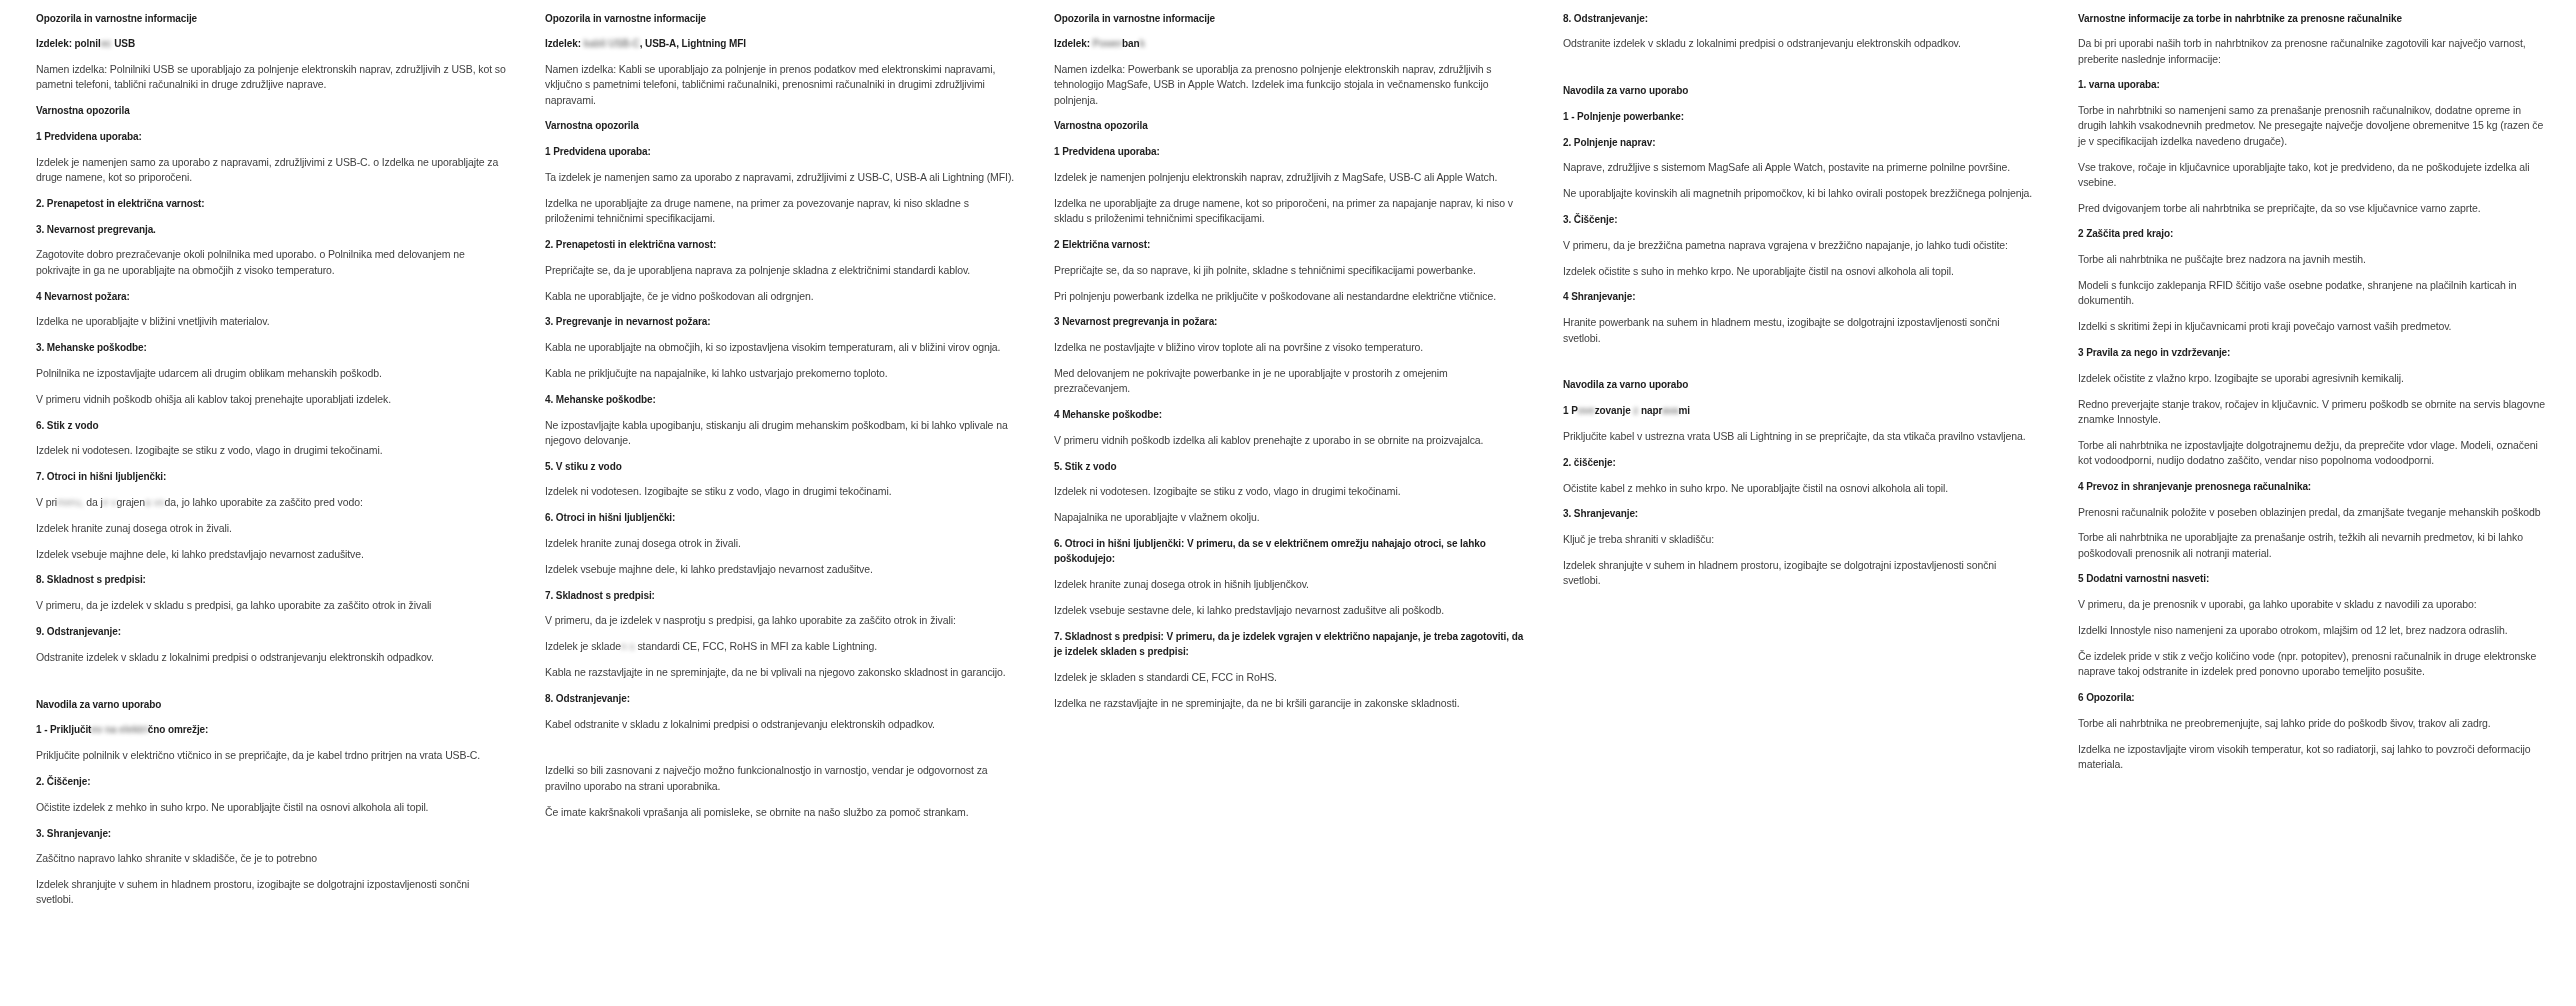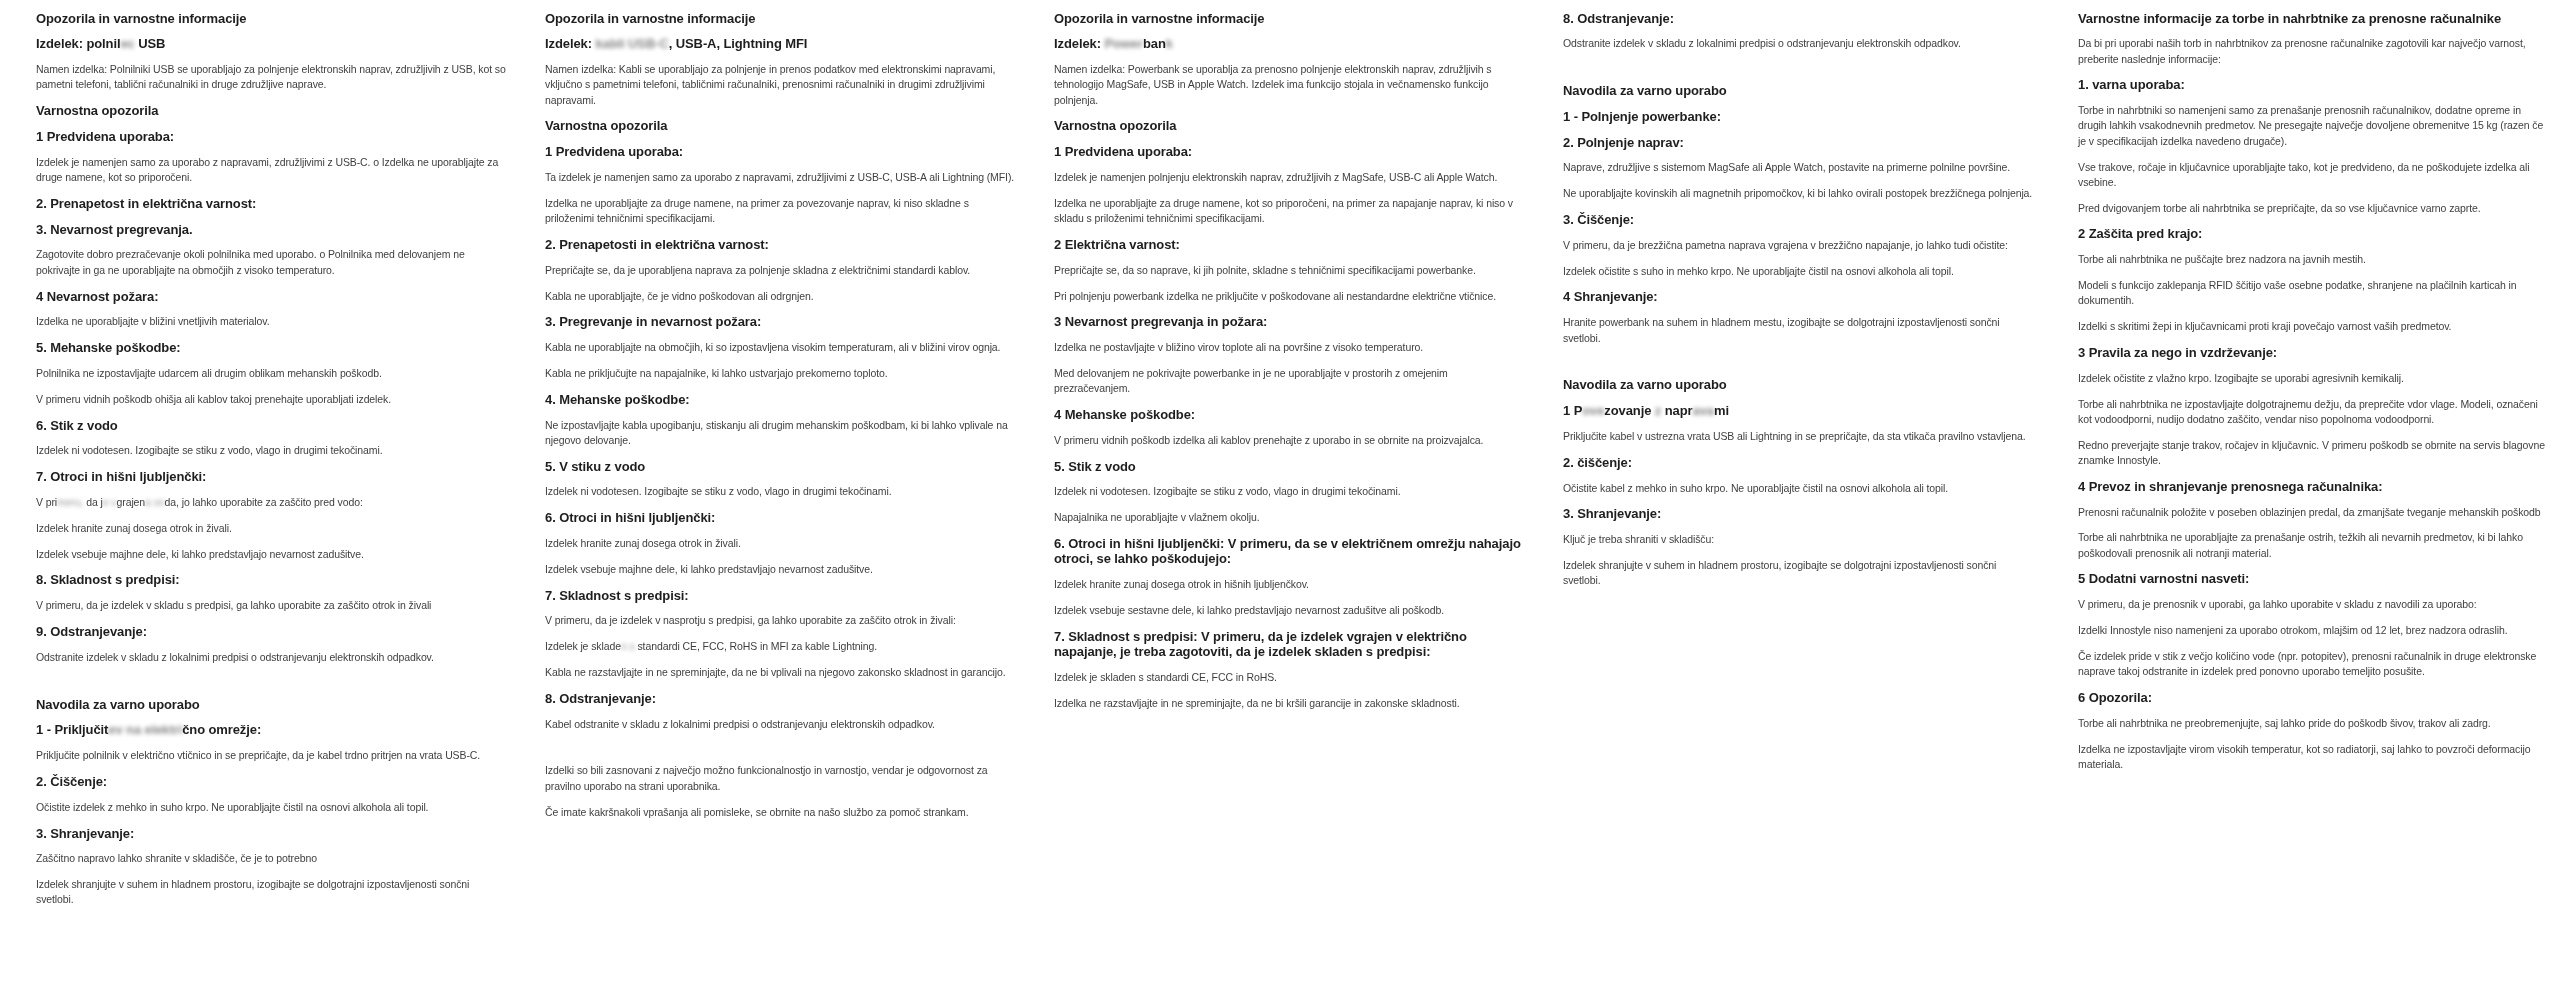--- a/index.html
+++ b/index.html
@@ -30,21 +30,21 @@
     width: 471px;
     flex: 0 0 471px;
     margin-right: 38px;
   }
   .col-last {
     margin-left: 6px;
   }
   .h {
     font-weight: 700;
     color: #1e1e1e;
-    font-size: 13px;
+    font-size: 10px;
     line-height: 15.3px;
     margin: 0 0 10.5px 0;
   }
   .p {
     margin: 0 0 10.5px 0;
     color: #3f3f3f;
   }
   .spacer {
     height: 21px;
   }
@@ -62,21 +62,21 @@
       <h3 class="h"><span>Izdelek: polnil</span><span class="blur">ec</span><span> USB</span></h3>
       <p class="p"><span>Namen izdelka: Polnilniki USB se uporabljajo za polnjenje elektronskih naprav, združljivih z USB, kot so pametni telefoni, tablični računalniki in druge združljive naprave.</span></p>
       <h3 class="h"><span>Varnostna opozorila</span></h3>
       <h3 class="h"><span>1 Predvidena uporaba:</span></h3>
       <p class="p"><span>Izdelek je namenjen samo za uporabo z napravami, združljivimi z USB-C. o Izdelka ne uporabljajte za druge namene, kot so priporočeni.</span></p>
       <h3 class="h"><span>2. Prenapetost in električna varnost:</span></h3>
       <h3 class="h"><span>3. Nevarnost pregrevanja.</span></h3>
       <p class="p"><span>Zagotovite dobro prezračevanje okoli polnilnika med uporabo. o Polnilnika med delovanjem ne pokrivajte in ga ne uporabljajte na območjih z visoko temperaturo.</span></p>
       <h3 class="h"><span>4 Nevarnost požara:</span></h3>
       <p class="p"><span>Izdelka ne uporabljajte v bližini vnetljivih materialov.</span></p>
-      <h3 class="h"><span>5. Mehanske poškodbe:</span></h3>
+      <h3 class="h"><span>3. Mehanske poškodbe:</span></h3>
       <p class="p"><span>Polnilnika ne izpostavljajte udarcem ali drugim oblikam mehanskih poškodb.</span></p>
       <p class="p"><span>V primeru vidnih poškodb ohišja ali kablov takoj prenehajte uporabljati izdelek.</span></p>
       <h3 class="h"><span>6. Stik z vodo</span></h3>
       <p class="p"><span>Izdelek ni vodotesen. Izogibajte se stiku z vodo, vlago in drugimi tekočinami.</span></p>
       <h3 class="h"><span>7. Otroci in hišni ljubljenčki:</span></h3>
       <p class="p"><span>V pri</span><span class="blur">meru,</span><span> da j</span><span class="blur">e v</span><span>grajen</span><span class="blur">a vo</span><span>da, jo lahko uporabite za zaščito pred vodo:</span></p>
       <p class="p"><span>Izdelek hranite zunaj dosega otrok in živali.</span></p>
       <p class="p"><span>Izdelek vsebuje majhne dele, ki lahko predstavljajo nevarnost zadušitve.</span></p>
       <h3 class="h"><span>8. Skladnost s predpisi:</span></h3>
       <p class="p"><span>V primeru, da je izdelek v skladu s predpisi, ga lahko uporabite za zaščito otrok in živali</span></p>
@@ -179,22 +179,22 @@
       <h3 class="h"><span>1. varna uporaba:</span></h3>
       <p class="p"><span>Torbe in nahrbtniki so namenjeni samo za prenašanje prenosnih računalnikov, dodatne opreme in drugih lahkih vsakodnevnih predmetov. Ne presegajte največje dovoljene obremenitve 15 kg (razen če je v specifikacijah izdelka navedeno drugače).</span></p>
       <p class="p"><span>Vse trakove, ročaje in ključavnice uporabljajte tako, kot je predvideno, da ne poškodujete izdelka ali vsebine.</span></p>
       <p class="p"><span>Pred dvigovanjem torbe ali nahrbtnika se prepričajte, da so vse ključavnice varno zaprte.</span></p>
       <h3 class="h"><span>2 Zaščita pred krajo:</span></h3>
       <p class="p"><span>Torbe ali nahrbtnika ne puščajte brez nadzora na javnih mestih.</span></p>
       <p class="p"><span>Modeli s funkcijo zaklepanja RFID ščitijo vaše osebne podatke, shranjene na plačilnih karticah in dokumentih.</span></p>
       <p class="p"><span>Izdelki s skritimi žepi in ključavnicami proti kraji povečajo varnost vaših predmetov.</span></p>
       <h3 class="h"><span>3 Pravila za nego in vzdrževanje:</span></h3>
       <p class="p"><span>Izdelek očistite z vlažno krpo. Izogibajte se uporabi agresivnih kemikalij.</span></p>
+      <p class="p"><span>Redno preverjajte stanje trakov, ročajev in ključavnic. V primeru poškodb se obrnite na servis blagovne znamke Innostyle.</span></p>
       <p class="p"><span>Torbe ali nahrbtnika ne izpostavljajte dolgotrajnemu dežju, da preprečite vdor vlage. Modeli, označeni kot vodoodporni, nudijo dodatno zaščito, vendar niso popolnoma vodoodporni.</span></p>
-      <p class="p"><span>Redno preverjajte stanje trakov, ročajev in ključavnic. V primeru poškodb se obrnite na servis blagovne znamke Innostyle.</span></p>
       <h3 class="h"><span>4 Prevoz in shranjevanje prenosnega računalnika:</span></h3>
       <p class="p"><span>Prenosni računalnik položite v poseben oblazinjen predal, da zmanjšate tveganje mehanskih poškodb</span></p>
       <p class="p"><span>Torbe ali nahrbtnika ne uporabljajte za prenašanje ostrih, težkih ali nevarnih predmetov, ki bi lahko poškodovali prenosnik ali notranji material.</span></p>
       <h3 class="h"><span>5 Dodatni varnostni nasveti:</span></h3>
       <p class="p"><span>V primeru, da je prenosnik v uporabi, ga lahko uporabite v skladu z navodili za uporabo:</span></p>
       <p class="p"><span>Izdelki Innostyle niso namenjeni za uporabo otrokom, mlajšim od 12 let, brez nadzora odraslih.</span></p>
       <p class="p"><span>Če izdelek pride v stik z večjo količino vode (npr. potopitev), prenosni računalnik in druge elektronske naprave takoj odstranite in izdelek pred ponovno uporabo temeljito posušite.</span></p>
       <h3 class="h"><span>6 Opozorila:</span></h3>
       <p class="p"><span>Torbe ali nahrbtnika ne preobremenjujte, saj lahko pride do poškodb šivov, trakov ali zadrg.</span></p>
       <p class="p"><span>Izdelka ne izpostavljajte virom visokih temperatur, kot so radiatorji, saj lahko to povzroči deformacijo materiala.</span></p>

